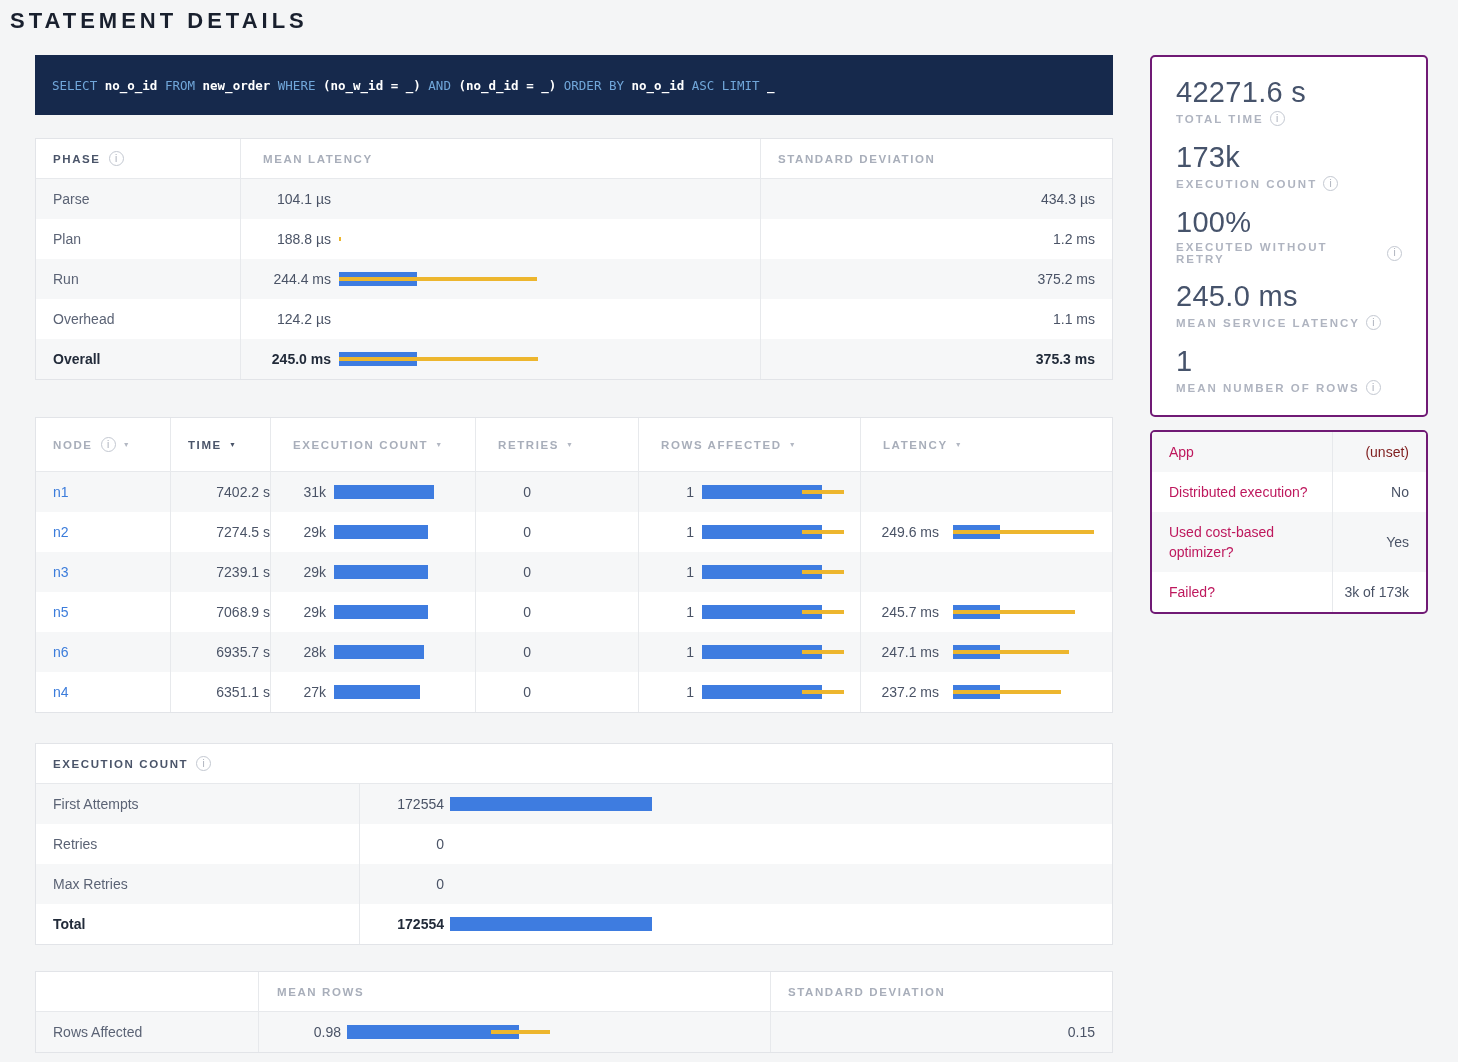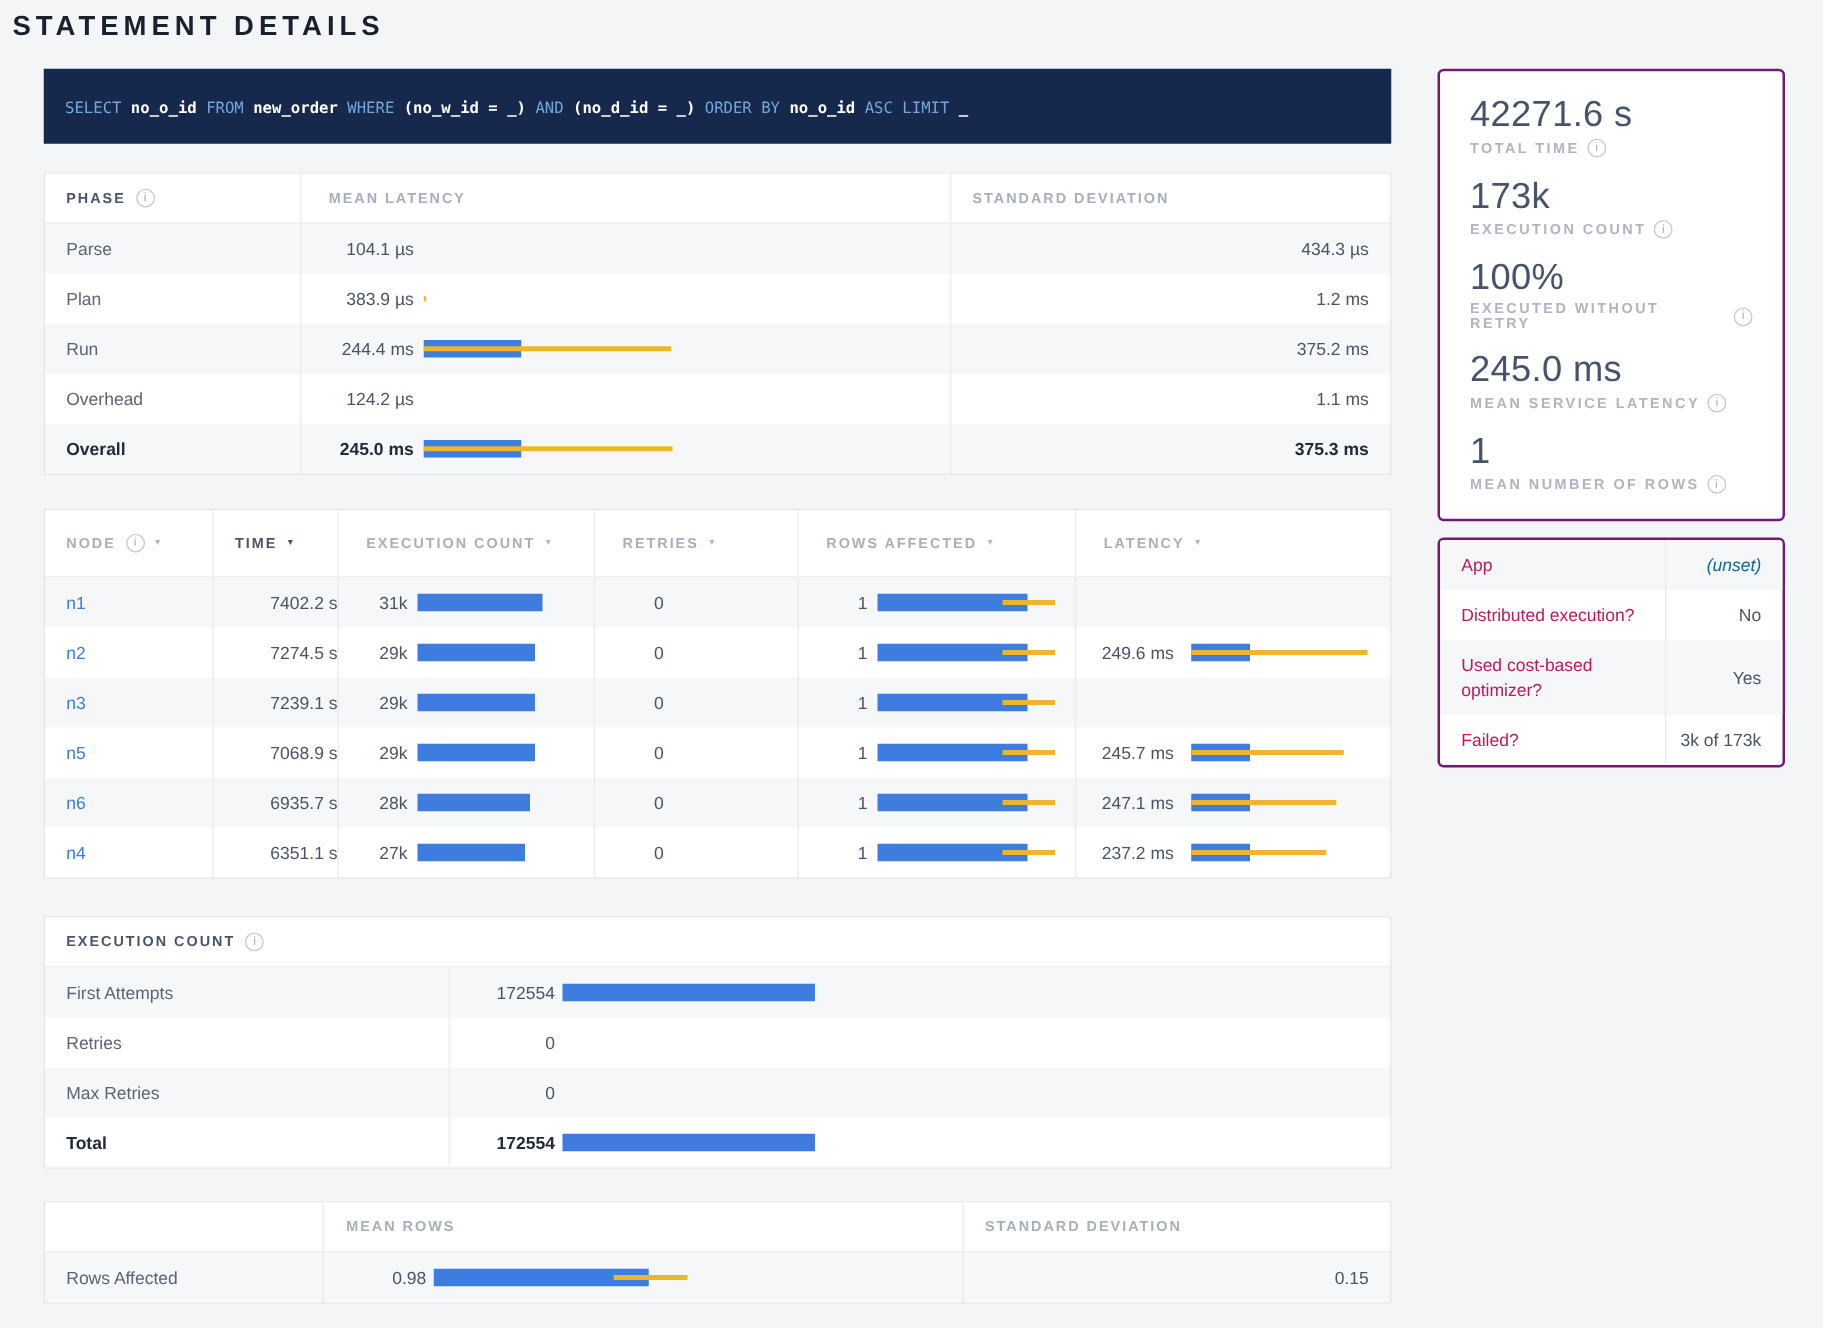--- a/index.html
+++ b/index.html
@@ -55,21 +55,21 @@
   .bb { position:absolute; left:0; top:0; height:14px; width:0; background:#3e7ce0; }
   .by { position:absolute; left:0; top:5px; height:4px; width:0; background:#edb62e; }
 
   
   .pt .c1{width:205px} .pt .c2{width:520px} .pt .c3{flex:1}
   .nt .c1{width:135px} .nt .c2{width:100px} .nt .c3{width:205px} .nt .c4{width:163px} .nt .c5{width:222px} .nt .c6{flex:1}
   .et .c1{width:324px} .et .c2{flex:1}
   .rt .c1{width:223px} .rt .c2{width:512px} .rt .c3{flex:1}
 
   .phase-tbl { margin-top:23px; }
-  .node-tbl  { margin-top:27px; }
+  .node-tbl  { margin-top:37px; }
   .node-tbl .trow.hrow { height:54px; }
   .exec-tbl  { margin-top:30px; }
   .rows-tbl  { margin-top:26px; }
 
   .timecell { justify-content:flex-end; }
   .link { color:#3b7cdb; text-decoration:none; cursor:pointer; }
 
   
   .info {
     display:inline-flex; align-items:center; justify-content:center;
@@ -89,21 +89,21 @@
             letter-spacing:2px; color:#afb4c0; margin-top:2px; }
   .stat-l .info { margin-left:6px; }
 
   .details-card { margin-top:13px; overflow:hidden; }
   .drow { display:flex; min-height:40px; font-size:14px; }
   .drow.alt { background:#f6f7f8; }
   .dlabel { width:181px; padding:10px 10px 10px 17px; color:#be185d;
             border-right:1px solid #e7e9ec; display:flex; align-items:center; line-height:20px; }
   .dval { flex:1; padding:10px 17px 10px 6px; color:#4a5366; text-align:right;
           display:flex; align-items:center; justify-content:flex-end; line-height:20px; }
-  .drow-app .dval { font-style:italic; color:#0369a1; }
+  .drow-app .dval { color:#7f1d1d; }
 </style>
 </head>
 <body>
 
 <div class="page">
   <h1 class="page-title">STATEMENT DETAILS</h1>
 
   <div class="content">
     <div class="left-col">
 
@@ -138,21 +138,21 @@
             </div>
           <div class="cell sdcell c3">
               <span class="num">434.3 µs</span>
             </div>
         </div>
         <div class="trow">
           <div class="cell c1 padL bR">
               <span class="lbl">Plan</span>
             </div>
           <div class="cell c2 bR">
-              <span class="valbox vb90 num">383.9 µs</span>
+              <span class="valbox vb90 num">188.8 µs</span>
             <div class="bararea ba210">
                 <span class="by" style="width: 2px;"></span>
                 <span class="bb"></span>
               </div>
             </div>
           <div class="cell sdcell c3">
               <span class="num">1.2 ms</span>
             </div>
         </div>
         <div class="trow alt">

